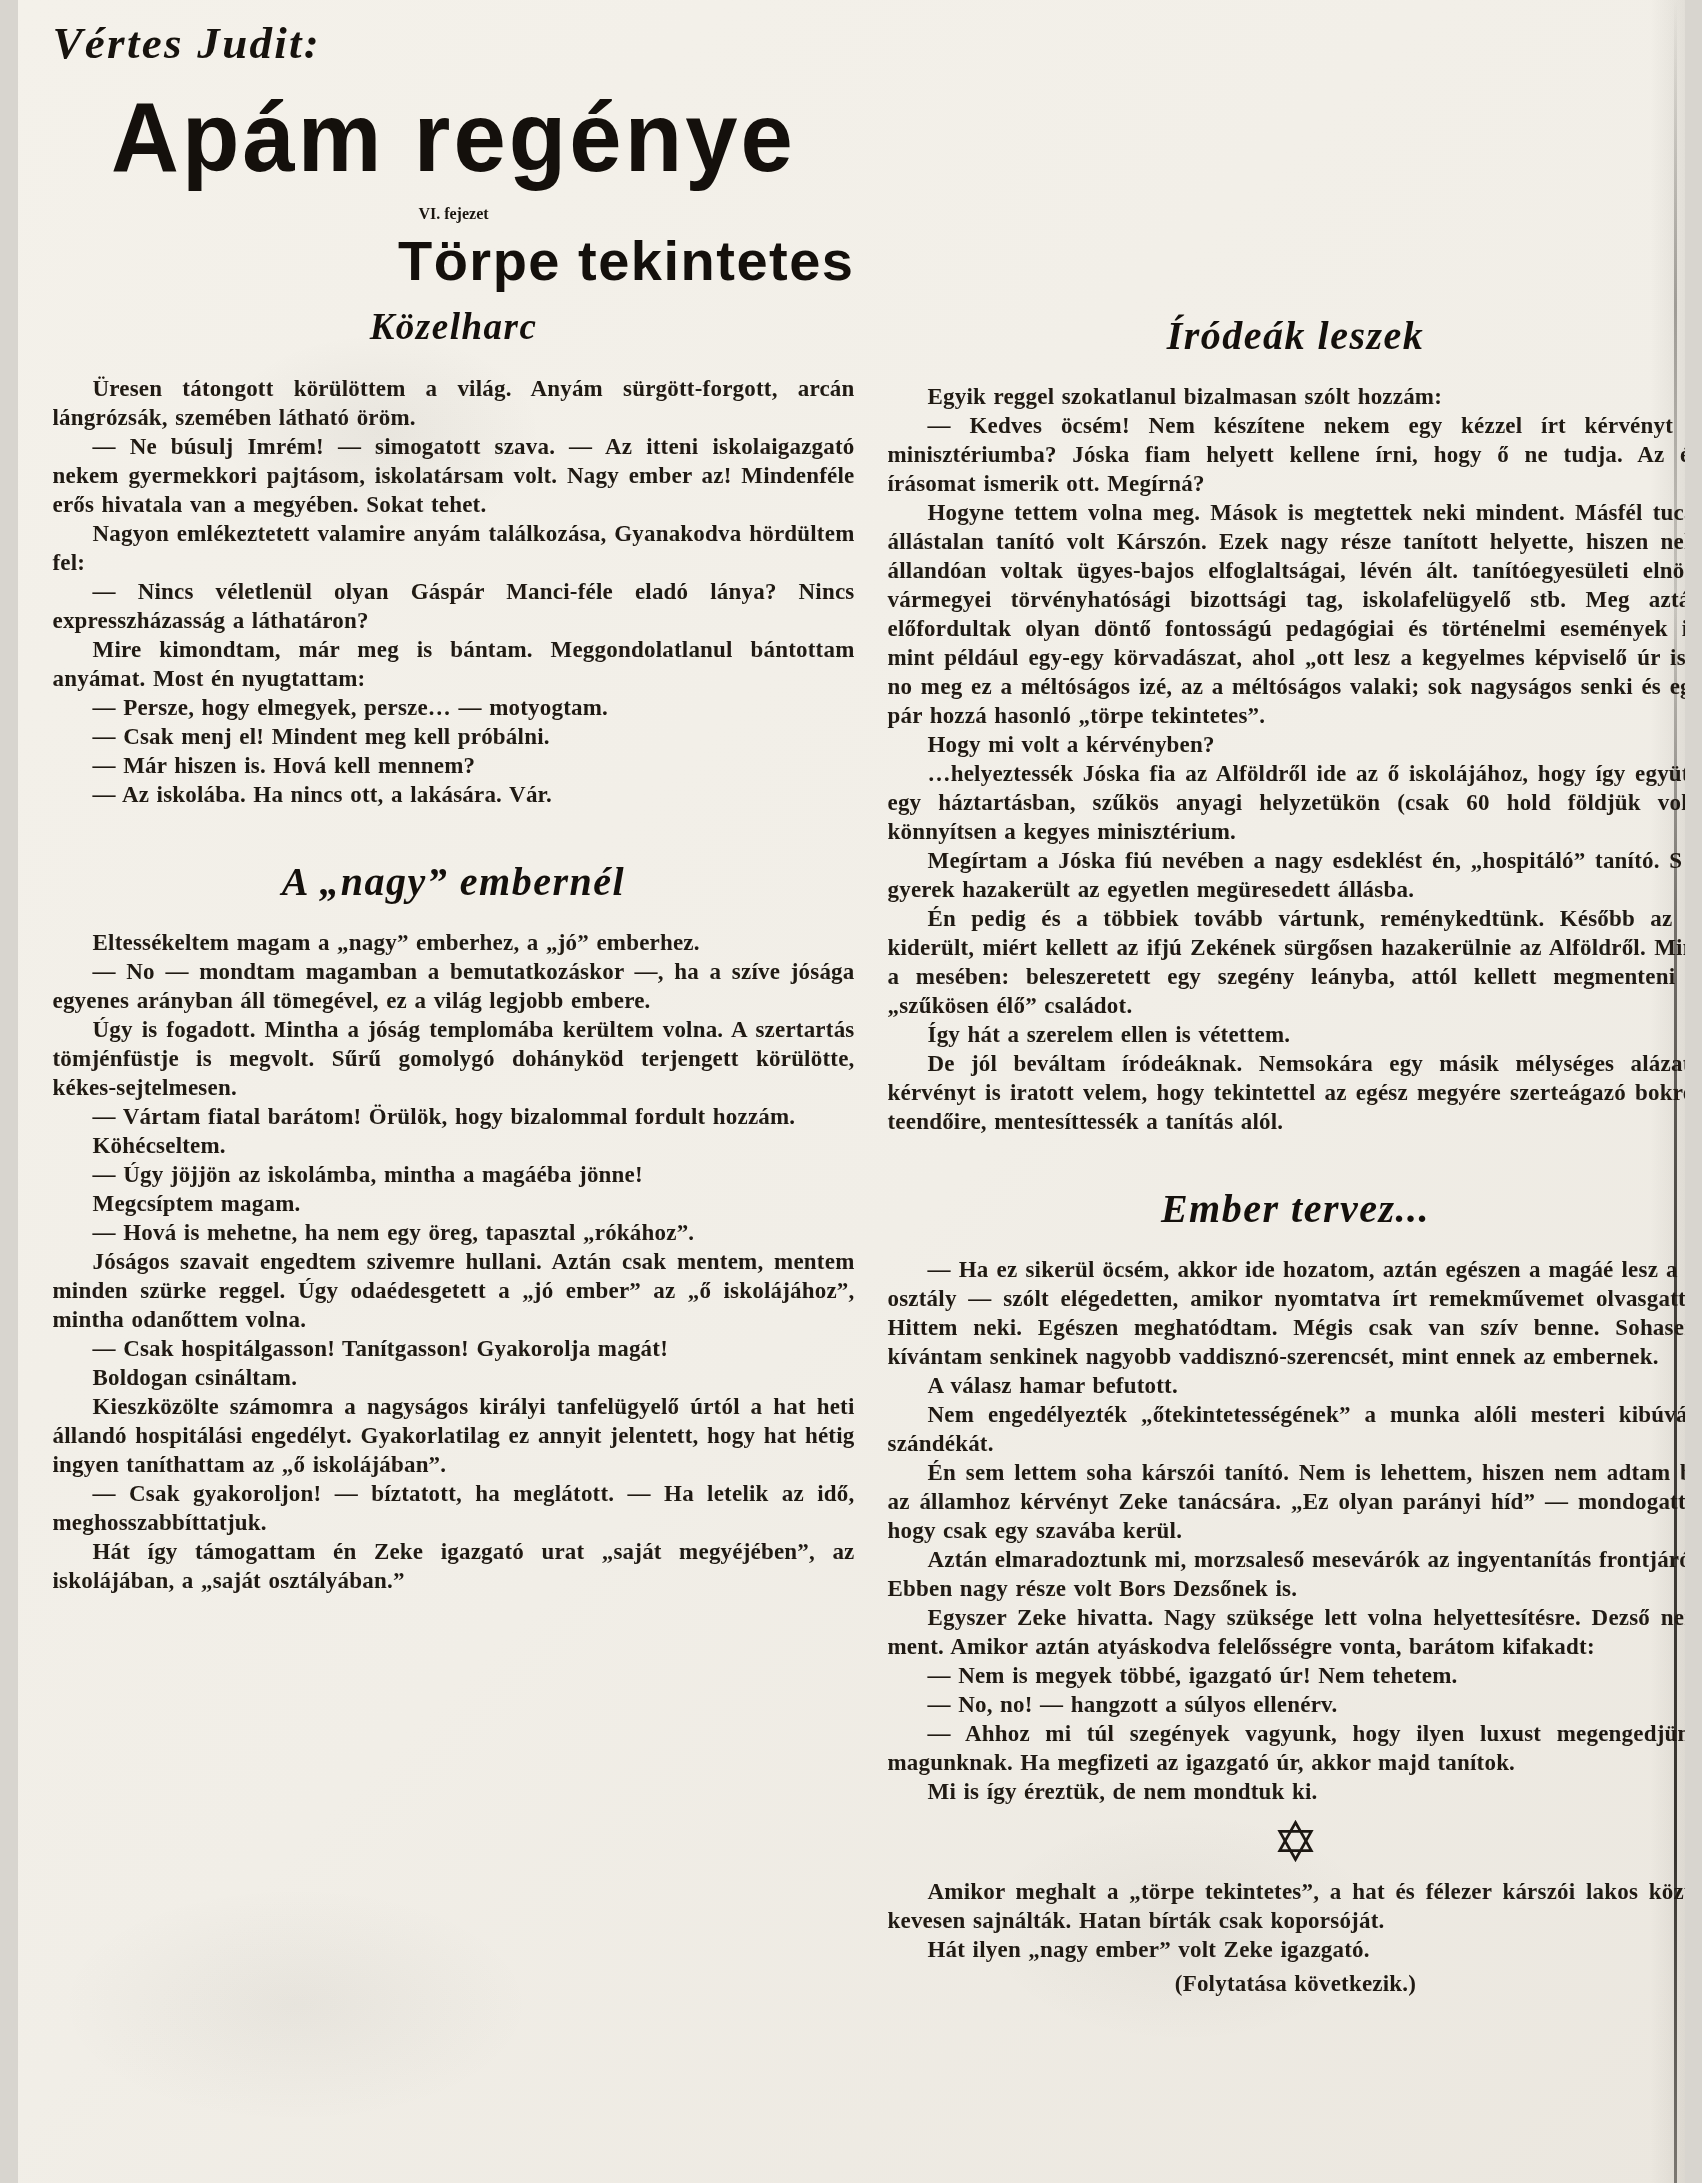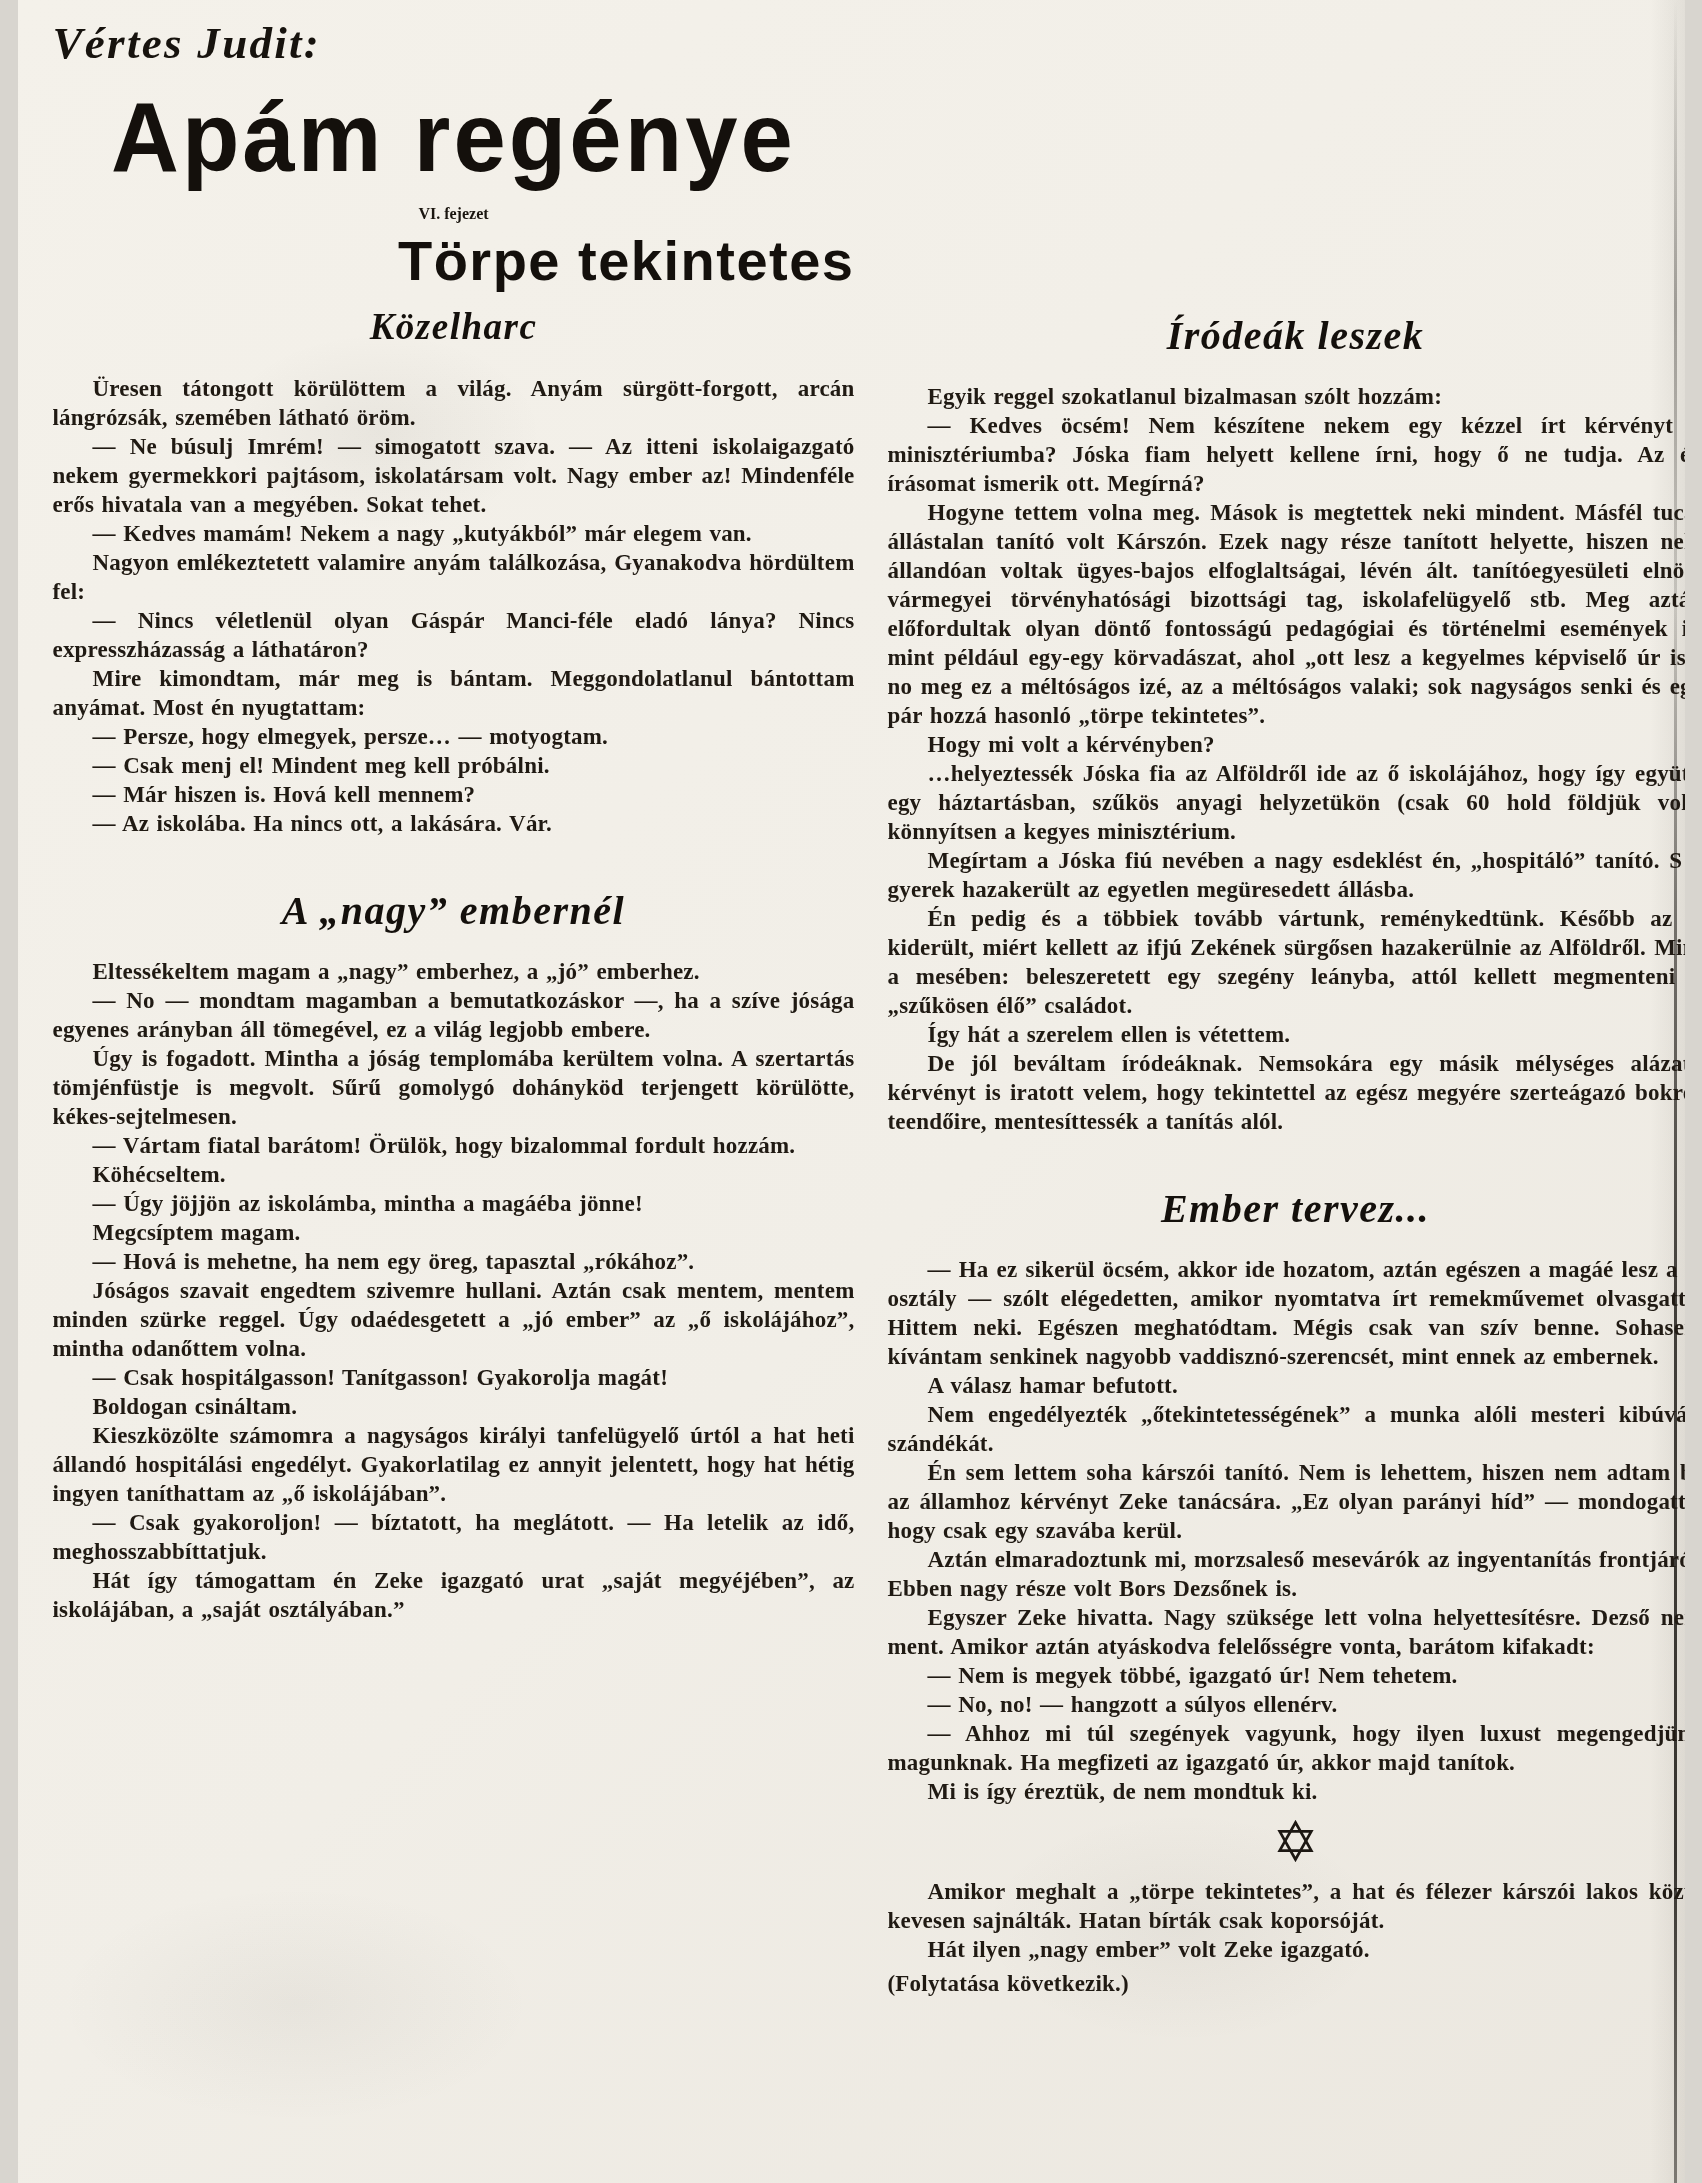--- a/index.html
+++ b/index.html
@@ -81,21 +81,21 @@
     letter-spacing:0.2px;
     word-spacing:1.5px;
   }
   .divider{
     display:flex;justify-content:center;align-items:center;
     margin:12.3px 0 14px 0;height:45px;
   }
   .divider svg{display:block;}
   .footer-line{
     margin-top:4.6px;
-    text-align:left;text-indent:0;
+    text-align:center;text-indent:0;
   }
 </style>
 </head>
 <body>
 
 <div class="page">
   <div class="blotch b1"></div>
   <div class="blotch b2"></div>
   <div class="blotch b3"></div>
   <div class="edge-shade"></div>
@@ -104,21 +104,20 @@
   <div class="col col-left">
     <div class="author">Vértes Judit:</div>
     <div class="main-title">Apám regénye</div>
     <div class="chapter">VI. fejezet</div>
     <div class="subtitle">Törpe tekintetes</div>
 
     <div class="sec-head small">Közelharc</div>
 
     <p class="para">Üresen tátongott körülöttem a világ. Anyám sürgött-forgott, arcán lángrózsák, szemében látható öröm.</p>
     <p class="para">— Ne búsulj Imrém! — simogatott szava. — Az itteni iskolaigazgató nekem gyermekkori pajtásom, iskolatársam volt. Nagy ember az! Mindenféle erős hivatala van a megyében. Sokat tehet.</p>
-    <p class="para">— Kedves mamám! Nekem a nagy „kutyákból” már elegem van.</p>
     <p class="para">Nagyon emlékeztetett valamire anyám találkozása, Gyanakodva hördültem fel:</p>
     <p class="para">— Nincs véletlenül olyan Gáspár Manci-féle eladó lánya? Nincs expresszházasság a láthatáron?</p>
     <p class="para">Mire kimondtam, már meg is bántam. Meggondolatlanul bántottam anyámat. Most én nyugtattam:</p>
     <p class="para">— Persze, hogy elmegyek, persze… — motyogtam.</p>
     <p class="para">— Csak menj el! Mindent meg kell próbálni.</p>
     <p class="para">— Már hiszen is. Hová kell mennem?</p>
     <p class="para">— Az iskolába. Ha nincs ott, a lakására. Vár.</p>
 
     <div class="sec-head gap-top">A „nagy” embernél</div>
 

